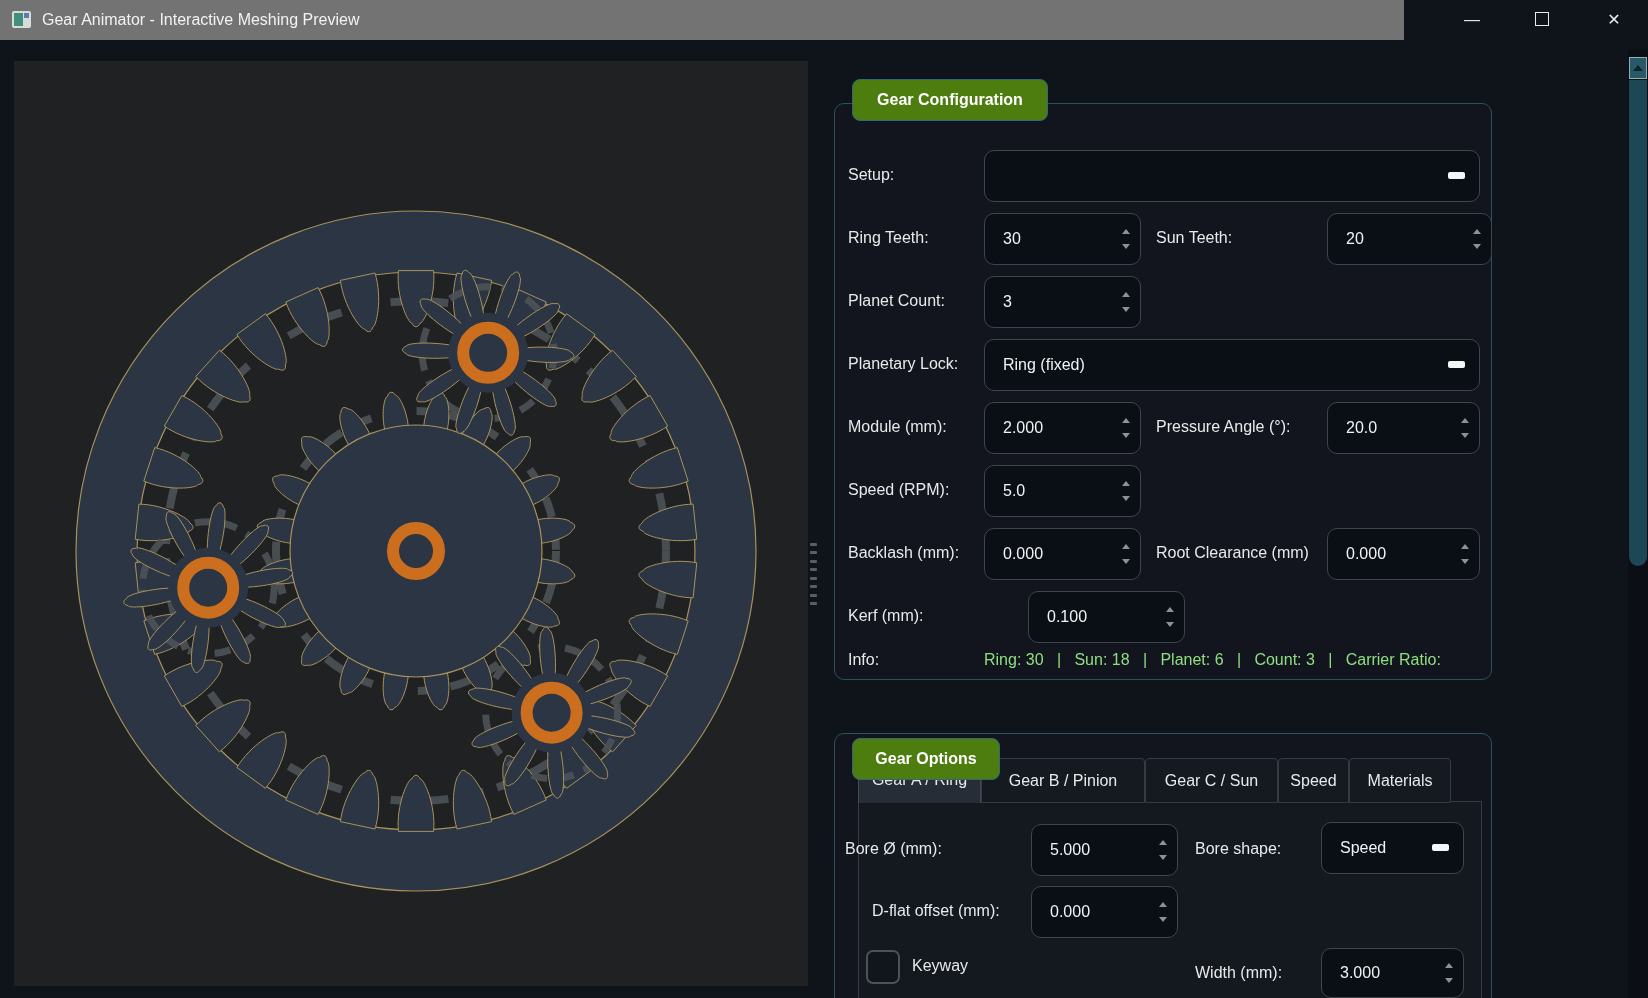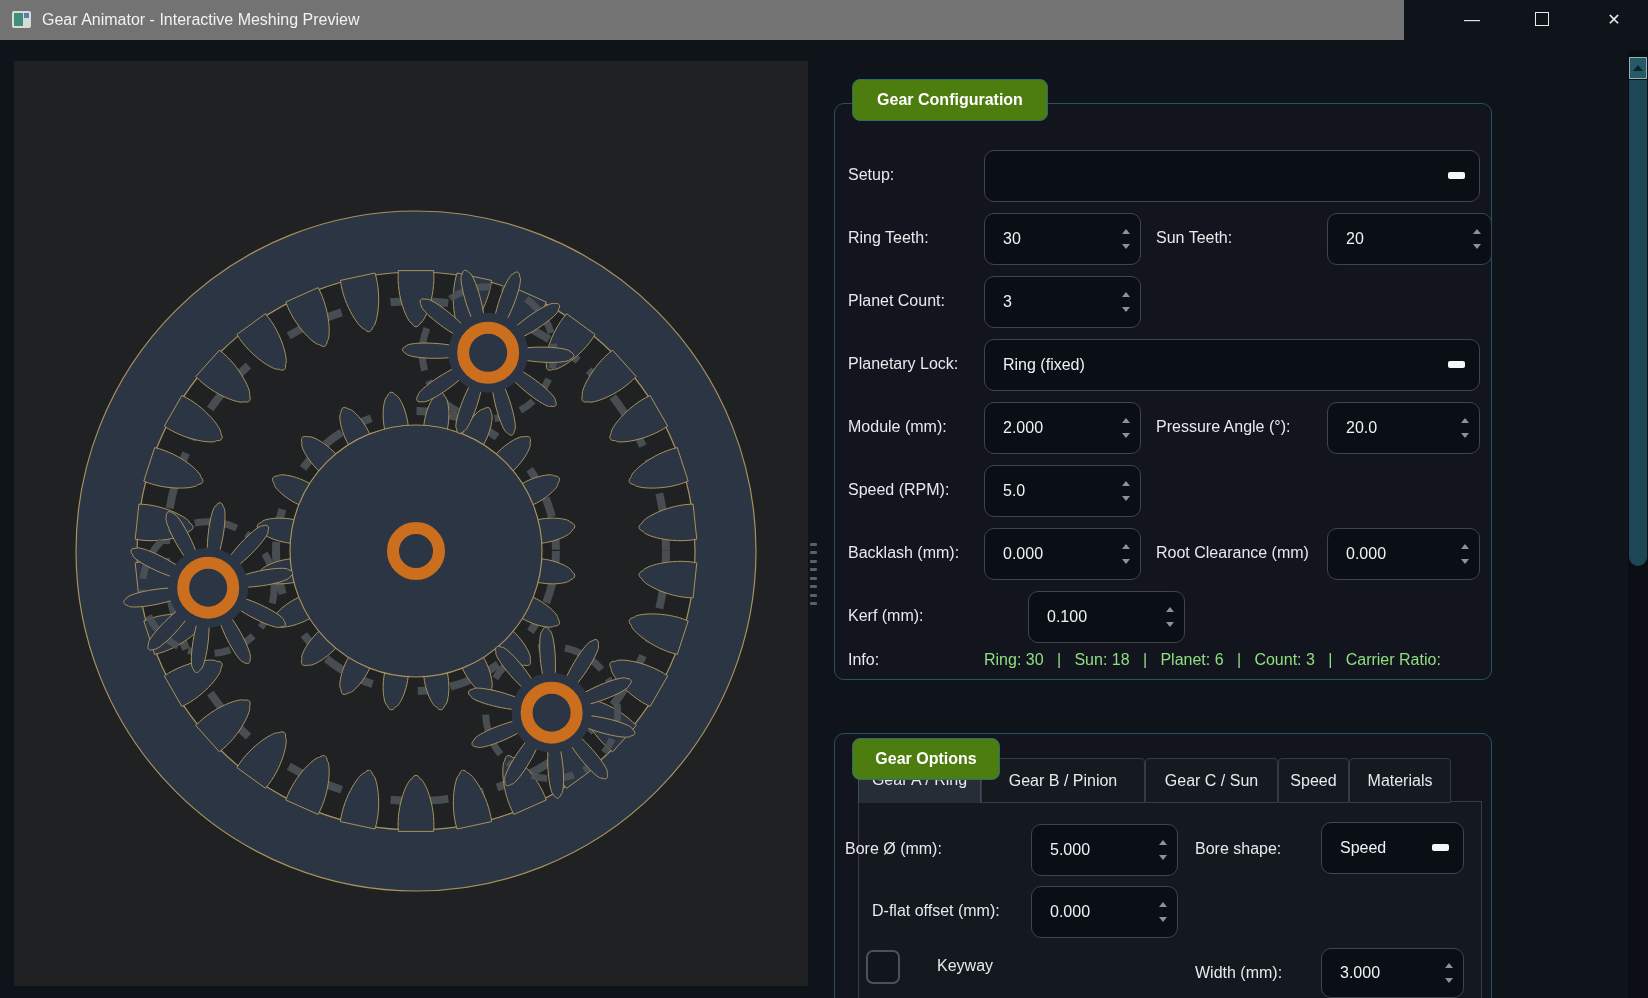--- a/index.html
+++ b/index.html
@@ -224,21 +224,21 @@
 <div class="abs lbl" style="left:872px;top:886px;width:155px;line-height:50px;">D-flat offset (mm):</div>
 <div class="abs field" style="left:1031px;top:886px;width:145px;height:50px;">
   <span class="val">0.000</span>
   <span class="spin-arrows">
       <i class="up"></i>
       <i class="dn"></i>
     </span>
 </div>
 
 <div class="abs checkbox" style="left:866px;top:950px;width:30px;height:30px;"></div>
-<div class="abs lbl" style="left:912px;top:950px;width:100px;line-height:32px;margin-left:25px;">Keyway</div>
+<div class="abs lbl" style="left:912px;top:950px;width:100px;line-height:32px;">Keyway</div>
 <div class="abs lbl" style="left:1195px;top:948px;width:120px;line-height:50px;">Width (mm):</div>
 <div class="abs field" style="left:1321px;top:948px;width:141px;height:48px;">
   <span class="val">3.000</span>
   <span class="spin-arrows">
       <i class="up"></i>
       <i class="dn"></i>
     </span>
 </div>
 
 <div class="abs scrolltrack"></div>

